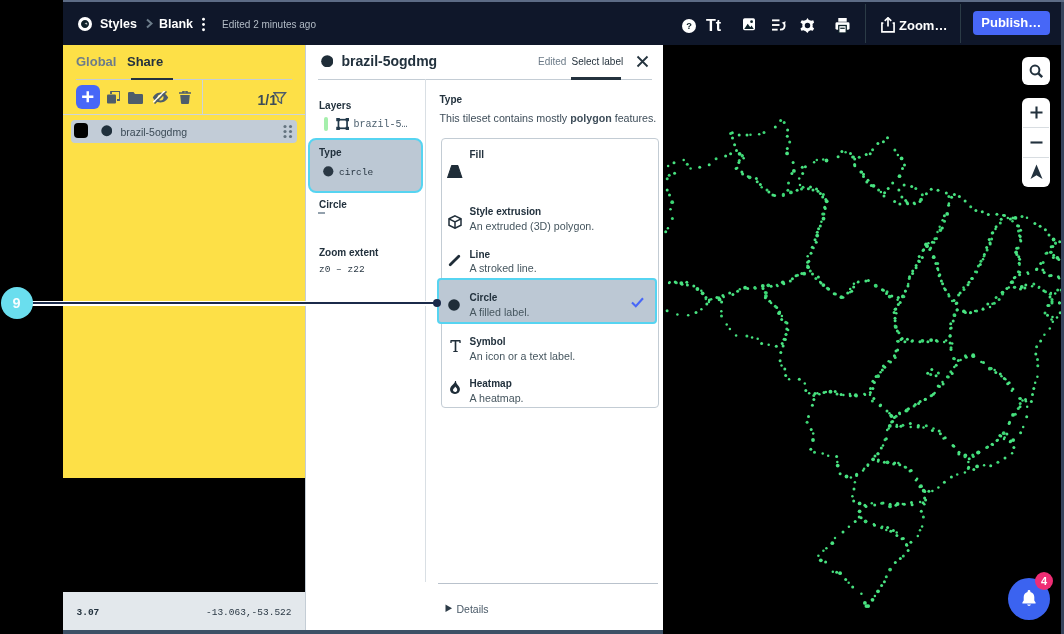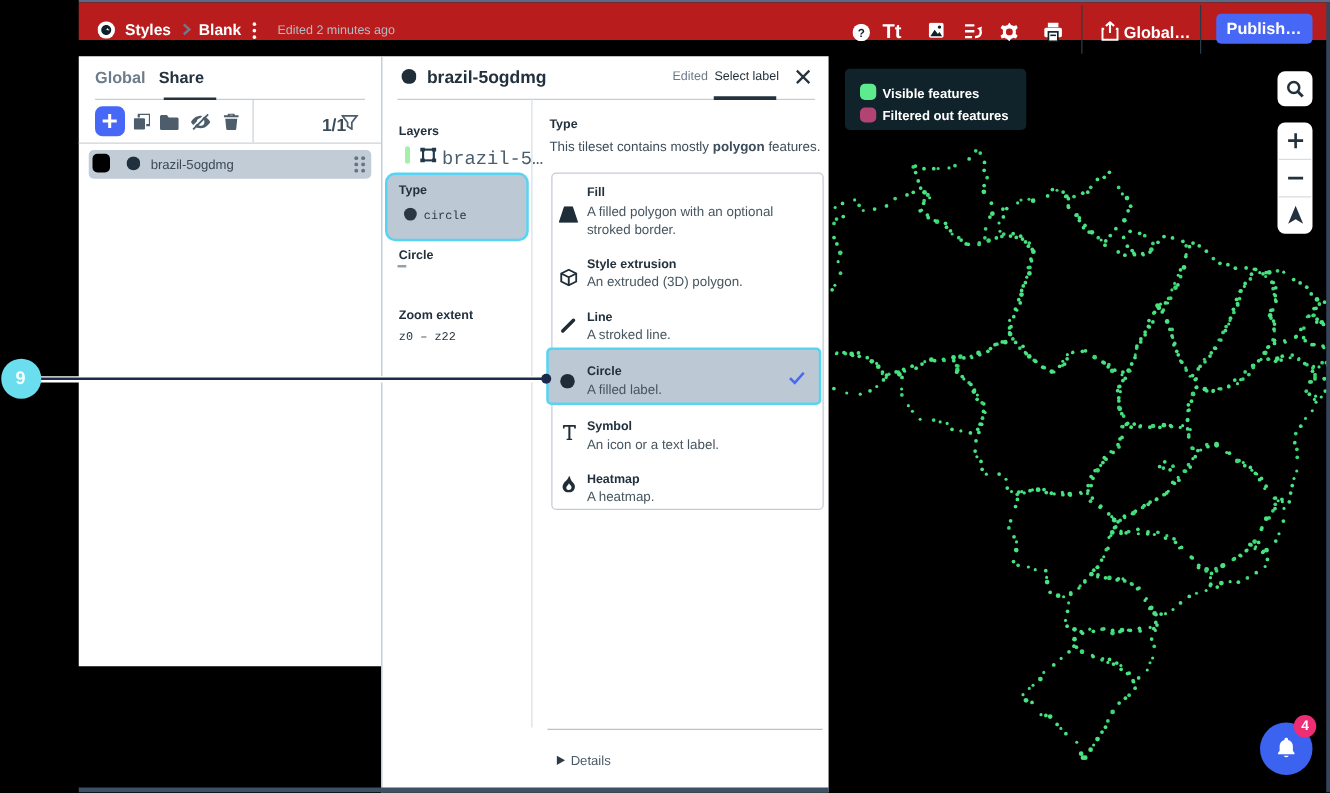--- a/index.html
+++ b/index.html
@@ -3,21 +3,21 @@
 *{margin:0;padding:0;box-sizing:border-box}
 html,body{width:1064px;height:634px;background:#000;font-family:"Liberation Sans",sans-serif;overflow:hidden}
 .abs{position:absolute}
 body{position:relative}
 .mono{font-family:"Liberation Mono",monospace}
 .b{font-weight:bold}
 span{white-space:nowrap}
 </style></head>
 <body>
 <div class="abs" style="left:63px;top:0;width:1001px;height:2px;background:#5c6b85"></div>
-<div class="abs" style="left:63px;top:2px;width:1001px;height:30px;background:#b91c1c;color:#fff">
+<div class="abs" style="left:63px;top:2px;width:1001px;height:43px;background:#0f172a;color:#fff">
   <svg class="abs" style="left:14.5px;top:15px" width="14" height="14" viewBox="0 0 14 14">
     <circle cx="7" cy="7" r="7" fill="#fff"></circle>
     <path d="M7 3 C4.8 3 3 4.8 3 7 C3 9.2 4.8 11 7 11 C9.2 11 11 9.2 11 7 C11 4.8 9.2 3 7 3 Z M8.1 5.2 L8.6 6.4 L9.8 6.9 L8.6 7.4 L8.1 8.6 L7.6 7.4 L6.4 6.9 L7.6 6.4 Z" fill="#0e2129"></path>
     <path d="M6.7 6.9 L5 9.4 C5.8 10 7.2 10.1 8 9.8 L8.9 7.2 Z" fill="#0e2129"></path>
   </svg>
   <span class="abs b" style="left:37px;top:15px;font-size:12.5px">Styles</span>
   <svg class="abs" style="left:81px;top:16px" width="10" height="11" viewBox="0 0 10 11">
       <path d="M3 1.5 L7.5 5.5 L3 9.5" stroke="#6c7c8a" stroke-width="2" fill="none"></path>
     </svg>
   <span class="abs b" style="left:96px;top:15px;font-size:12.5px">Blank</span>
@@ -56,25 +56,25 @@
       <rect x="5.6" y="10.3" width="4.8" height="1.3" fill="#0e2129"></rect>
     </svg>
   <div class="abs" style="left:802px;top:2px;width:1px;height:39px;background:#2b3b46"></div>
   <svg class="abs" style="left:818px;top:15px" width="14" height="16" viewBox="0 0 15 17">
       <g stroke="#fff" stroke-width="1.8" fill="none">
         <path d="M7.5 0.8 V10"></path>
         <path d="M4 4 L7.5 0.8 L11 4"></path>
         <path d="M2.5 6.5 H1 V15.8 H14 V6.5 H12.5"></path>
       </g>
     </svg>
-  <span class="abs b" style="left:836px;top:16px;font-size:13px">Global…</span>
+  <span class="abs b" style="left:836px;top:16px;font-size:13px">Zoom…</span>
   <div class="abs" style="left:897px;top:2px;width:1px;height:39px;background:#2b3b46"></div>
   <div class="abs" style="left:909.5px;top:8.5px;width:77.5px;height:24px;background:#4767f7;border-radius:4px;text-align:center;line-height:24px;font-size:13px;font-weight:bold">Publish…</div>
 </div>
-<div class="abs" style="left:63px;top:45px;width:242px;height:488px;background:#ffffff">
+<div class="abs" style="left:63px;top:45px;width:242px;height:433px;background:#fde047">
   <span class="abs b" style="left:13px;top:9px;font-size:13px;color:#6d7c8a">Global</span>
   <span class="abs b" style="left:64px;top:9px;font-size:13px;color:#24323e">Share</span>
   <div class="abs" style="left:13px;top:33.5px;width:216px;height:1px;background:#c4cdd5"></div>
   <div class="abs" style="left:67.5px;top:32.5px;width:42px;height:2.5px;background:#24323e"></div>
   <div class="abs" style="left:13px;top:40px;width:23.5px;height:23.5px;background:#4767f7;border-radius:6px">
     <svg width="23.5" height="23.5" viewBox="0 0 23 23">
         <path d="M11.5 6 V17 M6 11.5 H17" stroke="#fff" stroke-width="2.4"></path>
       </svg>
   </div>
   <svg class="abs" style="left:44px;top:46px" width="13" height="13" viewBox="0 0 13 13">
@@ -109,20 +109,24 @@
         <g fill="#64737f">
           <circle cx="3" cy="2.5" r="1.55"></circle>
           <circle cx="8.5" cy="2.5" r="1.55"></circle>
           <circle cx="3" cy="7.5" r="1.55"></circle>
           <circle cx="8.5" cy="7.5" r="1.55"></circle>
           <circle cx="3" cy="12.5" r="1.55"></circle>
           <circle cx="8.5" cy="12.5" r="1.55"></circle>
         </g>
       </svg>
   </div>
+  <div class="abs" style="left:0;top:547px;width:242px;height:38px;background:#e3e8ec">
+    <span class="mono b abs" style="left:13.5px;top:14.5px;font-size:9.5px;color:#22313d">3.07</span>
+    <span class="mono abs" style="right:13.5px;top:14.5px;font-size:9.5px;color:#2a3844">-13.063,-53.522</span>
+  </div>
 </div>
 <div class="abs" style="left:305px;top:45px;width:358px;height:589px;background:#fff;border-left:1px solid #c4cdd5;color:#22313d">
   <svg class="abs" style="left:14.5px;top:9.5px" width="12.5" height="12.5" viewBox="0 0 13 13">
       <circle cx="6.5" cy="6.5" r="6.3" fill="#1f2d38"></circle>
     </svg>
   <span class="abs b" style="left:35.5px;top:8px;font-size:14px">brazil-5ogdmg</span>
   <span class="abs" style="left:232px;top:10.5px;font-size:10px;color:#6b7a87">Edited</span>
   <span class="abs" style="left:265.5px;top:10.5px;font-size:10px;color:#1f2d38">Select label</span>
   <svg class="abs" style="left:330px;top:10px" width="13" height="13" viewBox="0 0 13 13">
       <path d="M1.5 1.5 L11.5 11.5 M11.5 1.5 L1.5 11.5" stroke="#25343f" stroke-width="1.8"></path>
@@ -133,41 +137,40 @@
   <div class="abs" style="left:18px;top:71.5px;width:4px;height:14.5px;background:#a5efac;border-radius:2px"></div>
   <svg class="abs" style="left:29.5px;top:73px" width="13.5" height="12" viewBox="0 0 13 12">
       <rect x="2.2" y="1.7" width="8.6" height="8.6" fill="none" stroke="#22394a" stroke-width="1.7"></rect>
       <g fill="#22394a">
         <rect x="0" y="0" width="3.6" height="3.2"></rect>
         <rect x="9.4" y="0" width="3.6" height="3.2"></rect>
         <rect x="0" y="8.8" width="3.6" height="3.2"></rect>
         <rect x="9.4" y="8.8" width="3.6" height="3.2"></rect>
       </g>
     </svg>
-  <span class="mono abs" style="left:47.5px;top:74px;font-size:15px;color:#4a5e6d">brazil-5…</span>
+  <span class="mono abs" style="left:47.5px;top:74px;font-size:10px;color:#4a5e6d">brazil-5…</span>
   <div class="abs" style="left:2px;top:93px;width:114.5px;height:54.5px;background:#bcc8d4;border:2.5px solid #56d4f1;border-radius:8px"></div>
   <span class="abs b" style="left:13px;top:101.5px;font-size:10px">Type</span>
   <svg class="abs" style="left:17px;top:121.2px" width="10.6" height="10.6" viewBox="0 0 11 11">
       <circle cx="5.5" cy="5.5" r="5.3" fill="#2a3844"></circle>
     </svg>
   <span class="mono abs" style="left:33px;top:122px;font-size:9.5px;color:#2a3844">circle</span>
   <span class="abs b" style="left:13px;top:153.5px;font-size:10px">Circle</span>
   <div class="abs" style="left:12px;top:167.3px;width:7px;height:2px;background:#93a1ad"></div>
   <span class="abs b" style="left:13px;top:202px;font-size:10px">Zoom extent</span>
   <span class="mono abs" style="left:13px;top:218.5px;font-size:9.5px;color:#2a3844">z0 – z22</span>
   <div class="abs" style="left:119px;top:34px;width:1px;height:503px;background:#d9dfe4"></div>
   <span class="abs b" style="left:133.5px;top:49px;font-size:10px">Type</span>
   <span class="abs" style="left:133.5px;top:67px;font-size:10.7px;color:#3e4d59">This tileset contains mostly <b>polygon</b> features.</span>
   <div class="abs" style="left:134.5px;top:92.5px;width:218px;height:270px;border:1px solid #c3ccd4;border-radius:4px"></div>
   <div class="abs" style="left:130.5px;top:233px;width:220px;height:46px;background:#bcc8d4;border:2.5px solid #56d4f1;border-radius:4px"></div>
   <svg class="abs" style="left:141px;top:119.5px" width="15.5" height="13.5" viewBox="0 0 15 13">
       <path d="M4.5 0.5 L10.5 0.5 L14.5 12.5 L0.5 12.5 Z" fill="#1f2d38" stroke="#1f2d38" stroke-width="1" stroke-linejoin="round"></path>
     </svg>
   <span class="abs b" style="left:163.5px;top:103.5px;font-size:10px">Fill</span>
-  <span class="abs" style="left:163.5px;top:117.5px;font-size:10.7px;color:#46565f;width:158px;white-space:normal;display:inline-block;line-height:14.8px">A filled polygon with an optional stroked border.</span>
   <svg class="abs" style="left:141.5px;top:169.5px" width="14" height="14" viewBox="0 0 14 14">
       <g fill="none" stroke="#1f2d38" stroke-width="1.5">
         <path d="M7 0.8 L13 3.8 L13 10.2 L7 13.2 L1 10.2 L1 3.8 Z"></path>
         <path d="M1 3.8 L7 6.8 L13 3.8 M7 6.8 V13.2"></path>
       </g>
     </svg>
   <span class="abs b" style="left:163.5px;top:161px;font-size:10px">Style extrusion</span>
   <span class="abs" style="left:163.5px;top:174.5px;font-size:10.7px;color:#46565f">An extruded (3D) polygon.</span>
   <svg class="abs" style="left:142px;top:209px" width="13" height="13" viewBox="0 0 13 13">
       <path d="M2.2 10.8 L10.8 2.2" stroke="#1f2d38" stroke-width="2.8" stroke-linecap="round"></path>
@@ -1057,26 +1060,20 @@
 <circle cx="861.1" cy="517.7" r="1.5" fill="#49e381"></circle>
 <circle cx="865.6" cy="521.3" r="1.9" fill="#3cd674"></circle>
 <circle cx="874.5" cy="525.2" r="1.5" fill="#49e381"></circle>
 <circle cx="881.6" cy="527.8" r="1.5" fill="#3cd674"></circle>
 <circle cx="886.3" cy="529.9" r="1.25" fill="#49e381"></circle>
 <circle cx="890.8" cy="531.2" r="1.5" fill="#49e381"></circle>
 <circle cx="896.9" cy="535.4" r="1.5" fill="#49e381"></circle>
 <circle cx="902.0" cy="538.8" r="1.5" fill="#49e381"></circle>
 <circle cx="906.5" cy="544.5" r="1.5" fill="#49e381"></circle>
 </svg>
-  <div class="abs" style="left:13px;top:10px;width:144.5px;height:49px;background:#10222a;border-radius:4px">
-    <div class="abs" style="left:12px;top:12px;width:12.5px;height:12.5px;background:#5deb8e;border-radius:4px"></div>
-    <span class="abs b" style="left:30px;top:13.5px;font-size:10.5px;color:#fff">Visible features</span>
-    <div class="abs" style="left:12px;top:30.5px;width:12.5px;height:12.5px;background:#b34372;border-radius:4px"></div>
-    <span class="abs b" style="left:30px;top:32px;font-size:10.5px;color:#fff">Filtered out features</span>
-  </div>
   <div class="abs" style="left:358.5px;top:11.5px;width:28.5px;height:28.5px;background:#fff;border-radius:6px">
     <svg class="abs" style="left:7px;top:7px" width="15" height="15" viewBox="0 0 15 15">
         <circle cx="6" cy="6" r="4.4" fill="none" stroke="#22313d" stroke-width="2"></circle>
         <path d="M9.4 9.4 L13.2 13.2" stroke="#22313d" stroke-width="2.4"></path>
       </svg>
   </div>
   <div class="abs" style="left:358.5px;top:52.5px;width:28.5px;height:89.5px;background:#fff;border-radius:6px">
     <svg class="abs" style="left:7px;top:7.5px" width="15" height="15" viewBox="0 0 15 15">
         <path d="M7.5 1.5 V13.5 M1.5 7.5 H13.5" stroke="#22313d" stroke-width="2.1"></path>
       </svg>

